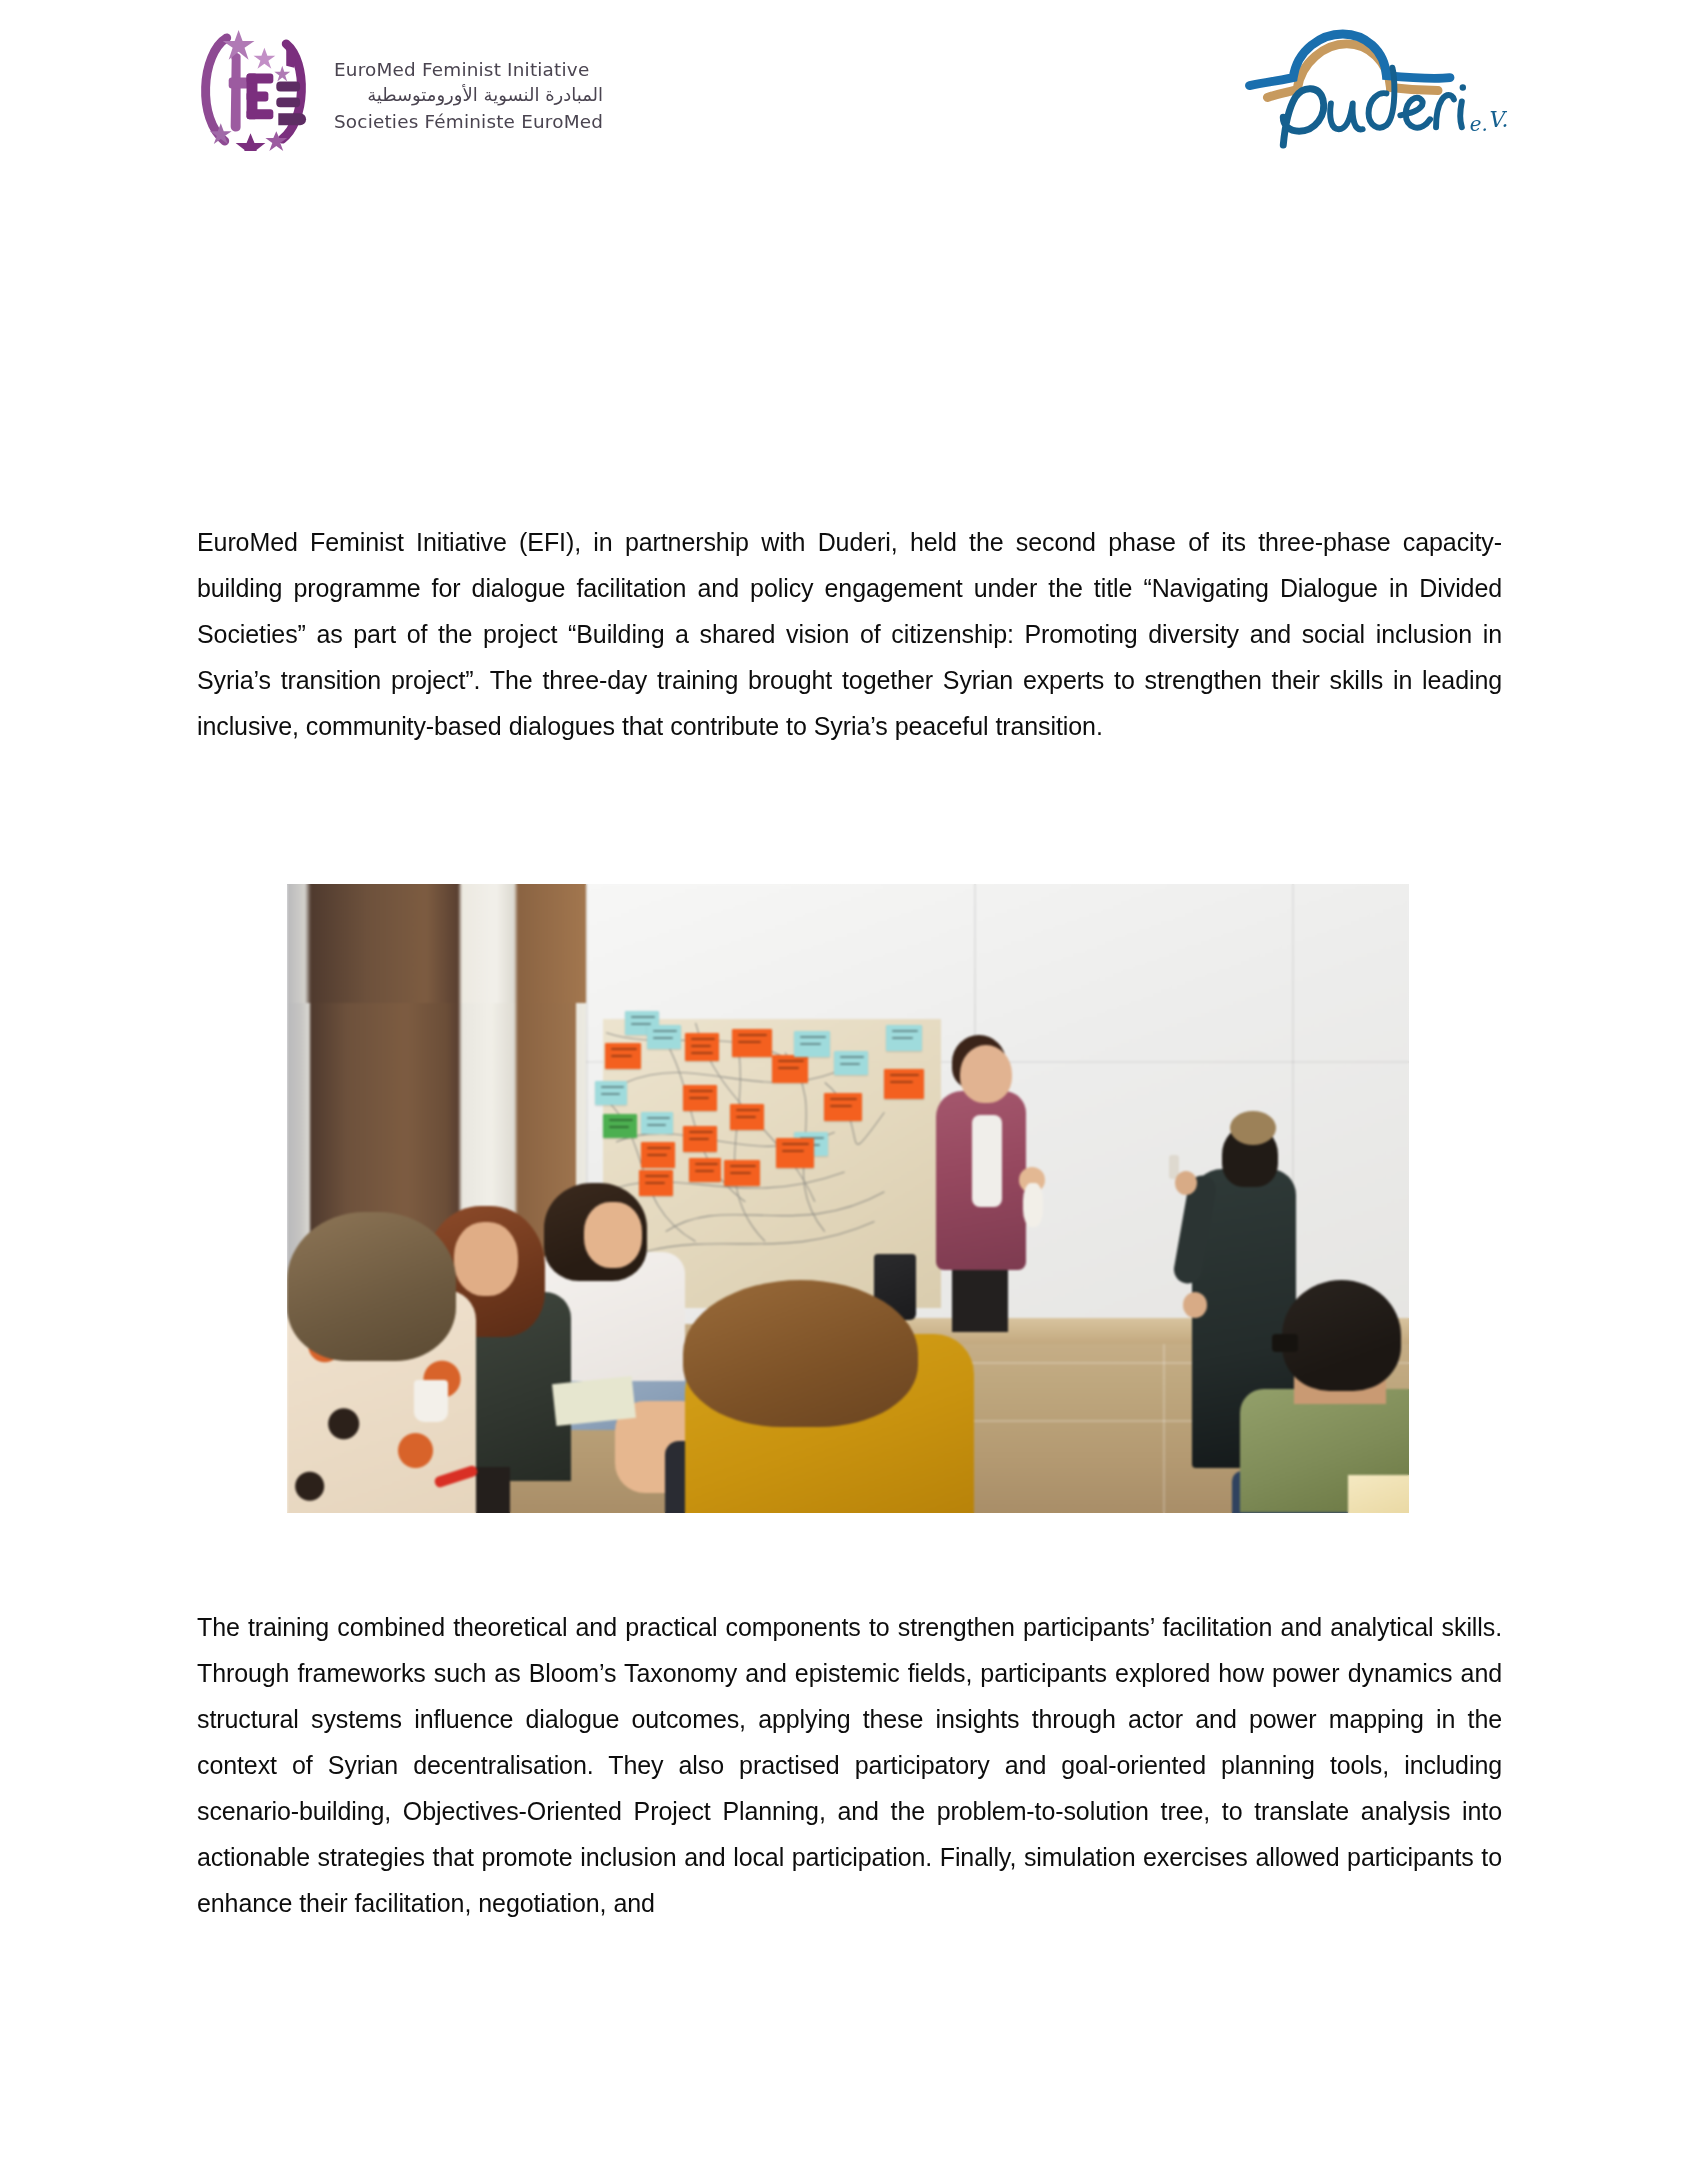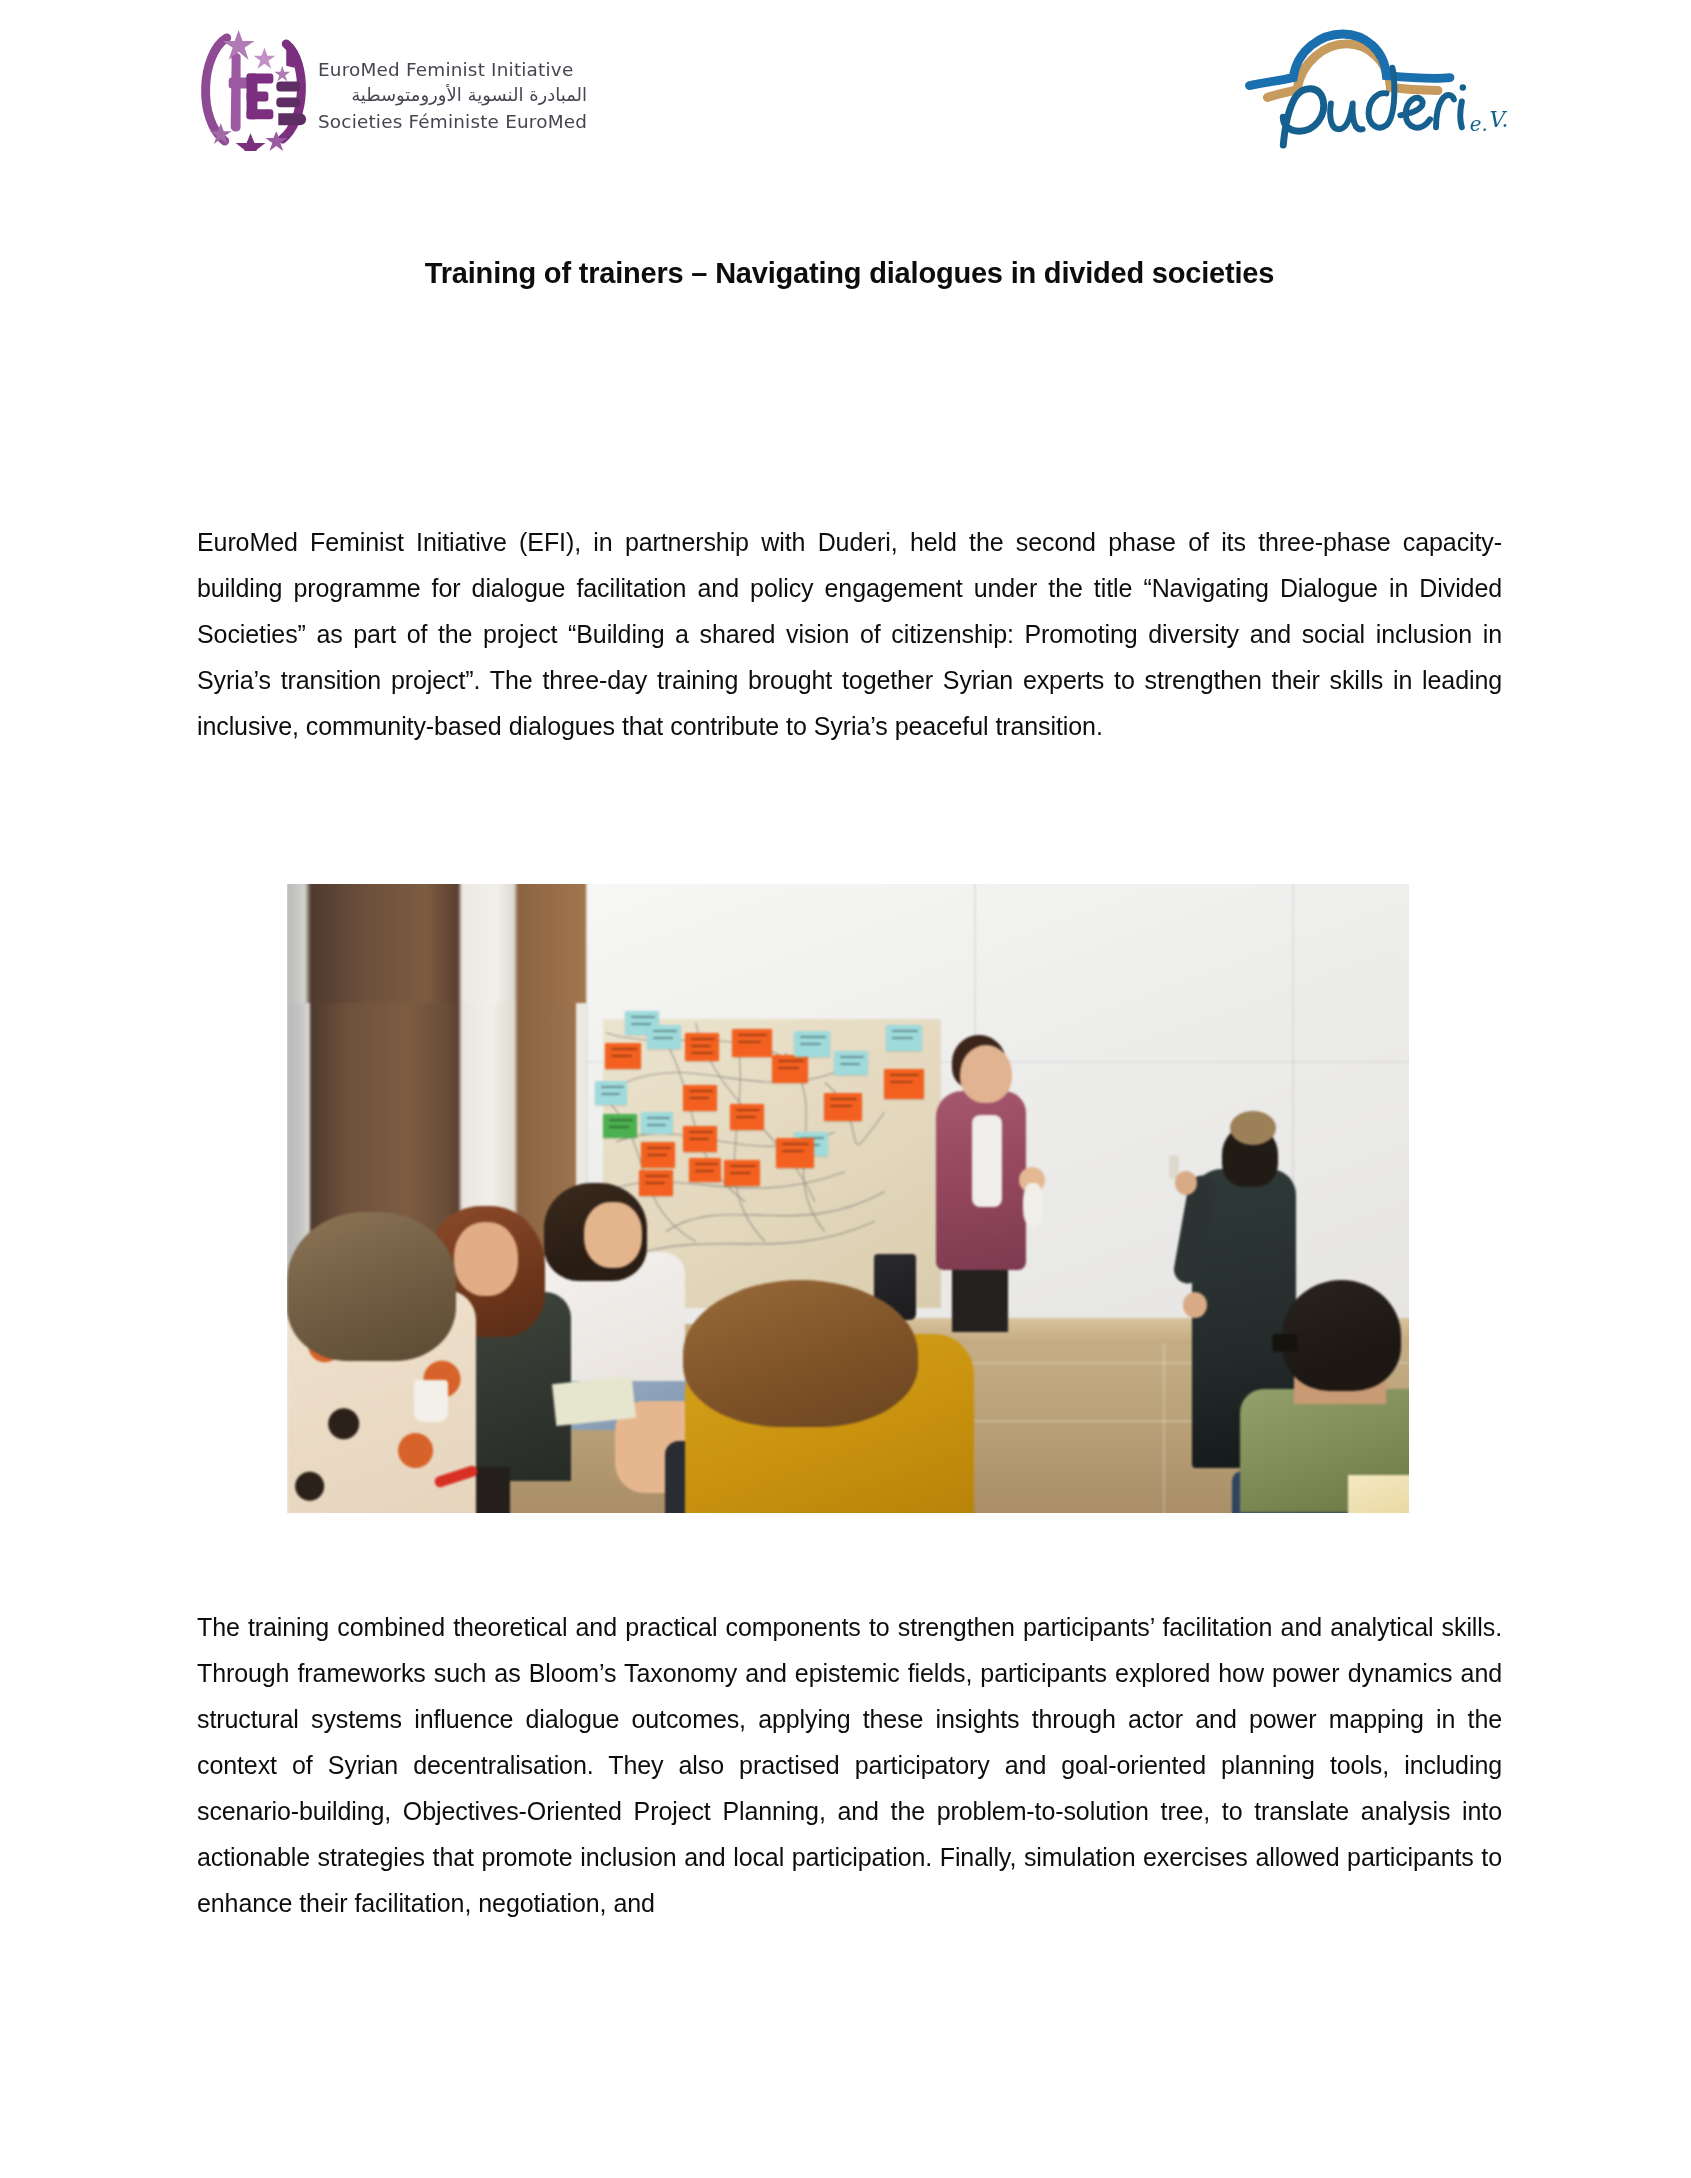--- a/index.html
+++ b/index.html
@@ -32,21 +32,21 @@
     width: 1692px;
     height: 179px;
   }
 
   .logo-efi {
     position: absolute;
     left: 191px;
     top: 24px;
     display: flex;
     align-items: center;
-    gap: 4px;
+    gap: 20px;
   }
 
   .efi-mark {
     width: 123px;
     height: 127px;
     position: relative;
     flex: 0 0 auto;
   }
 
   .efi-text {
@@ -505,21 +505,20 @@
         </g>
 
         <g fill="#15608f" font-family="DejaVu Serif, serif" font-style="italic">
           <text x="232" y="104" font-size="20">e.</text>
           <text x="252" y="100" font-size="22">V.</text>
         </g>
       </svg>
     </div>
   </div>
 
-  <div class="doc-title">Training of trainers – Navigating dialogues in divided societies</div>
 
 
   <div class="para para-1">EuroMed Feminist Initiative (EFI), in partnership with Duderi, held the second phase of its three-phase capacity-building programme for dialogue facilitation and policy engagement under the title “Navigating Dialogue in Divided Societies” as part of the project “Building a shared vision of citizenship: Promoting diversity and social inclusion in Syria’s transition project”. The three-day training brought together Syrian experts to strengthen their skills in leading inclusive, community-based dialogues that contribute to Syria’s peaceful transition.</div>
 
   <div class="photo">
 
     <div class="ph-layer wall-base"></div>
     <div class="ph-layer wall-cream"></div>
     <div class="ph-layer wall-brown2"></div>
     <div class="ph-layer wall-mid-dark"></div>

